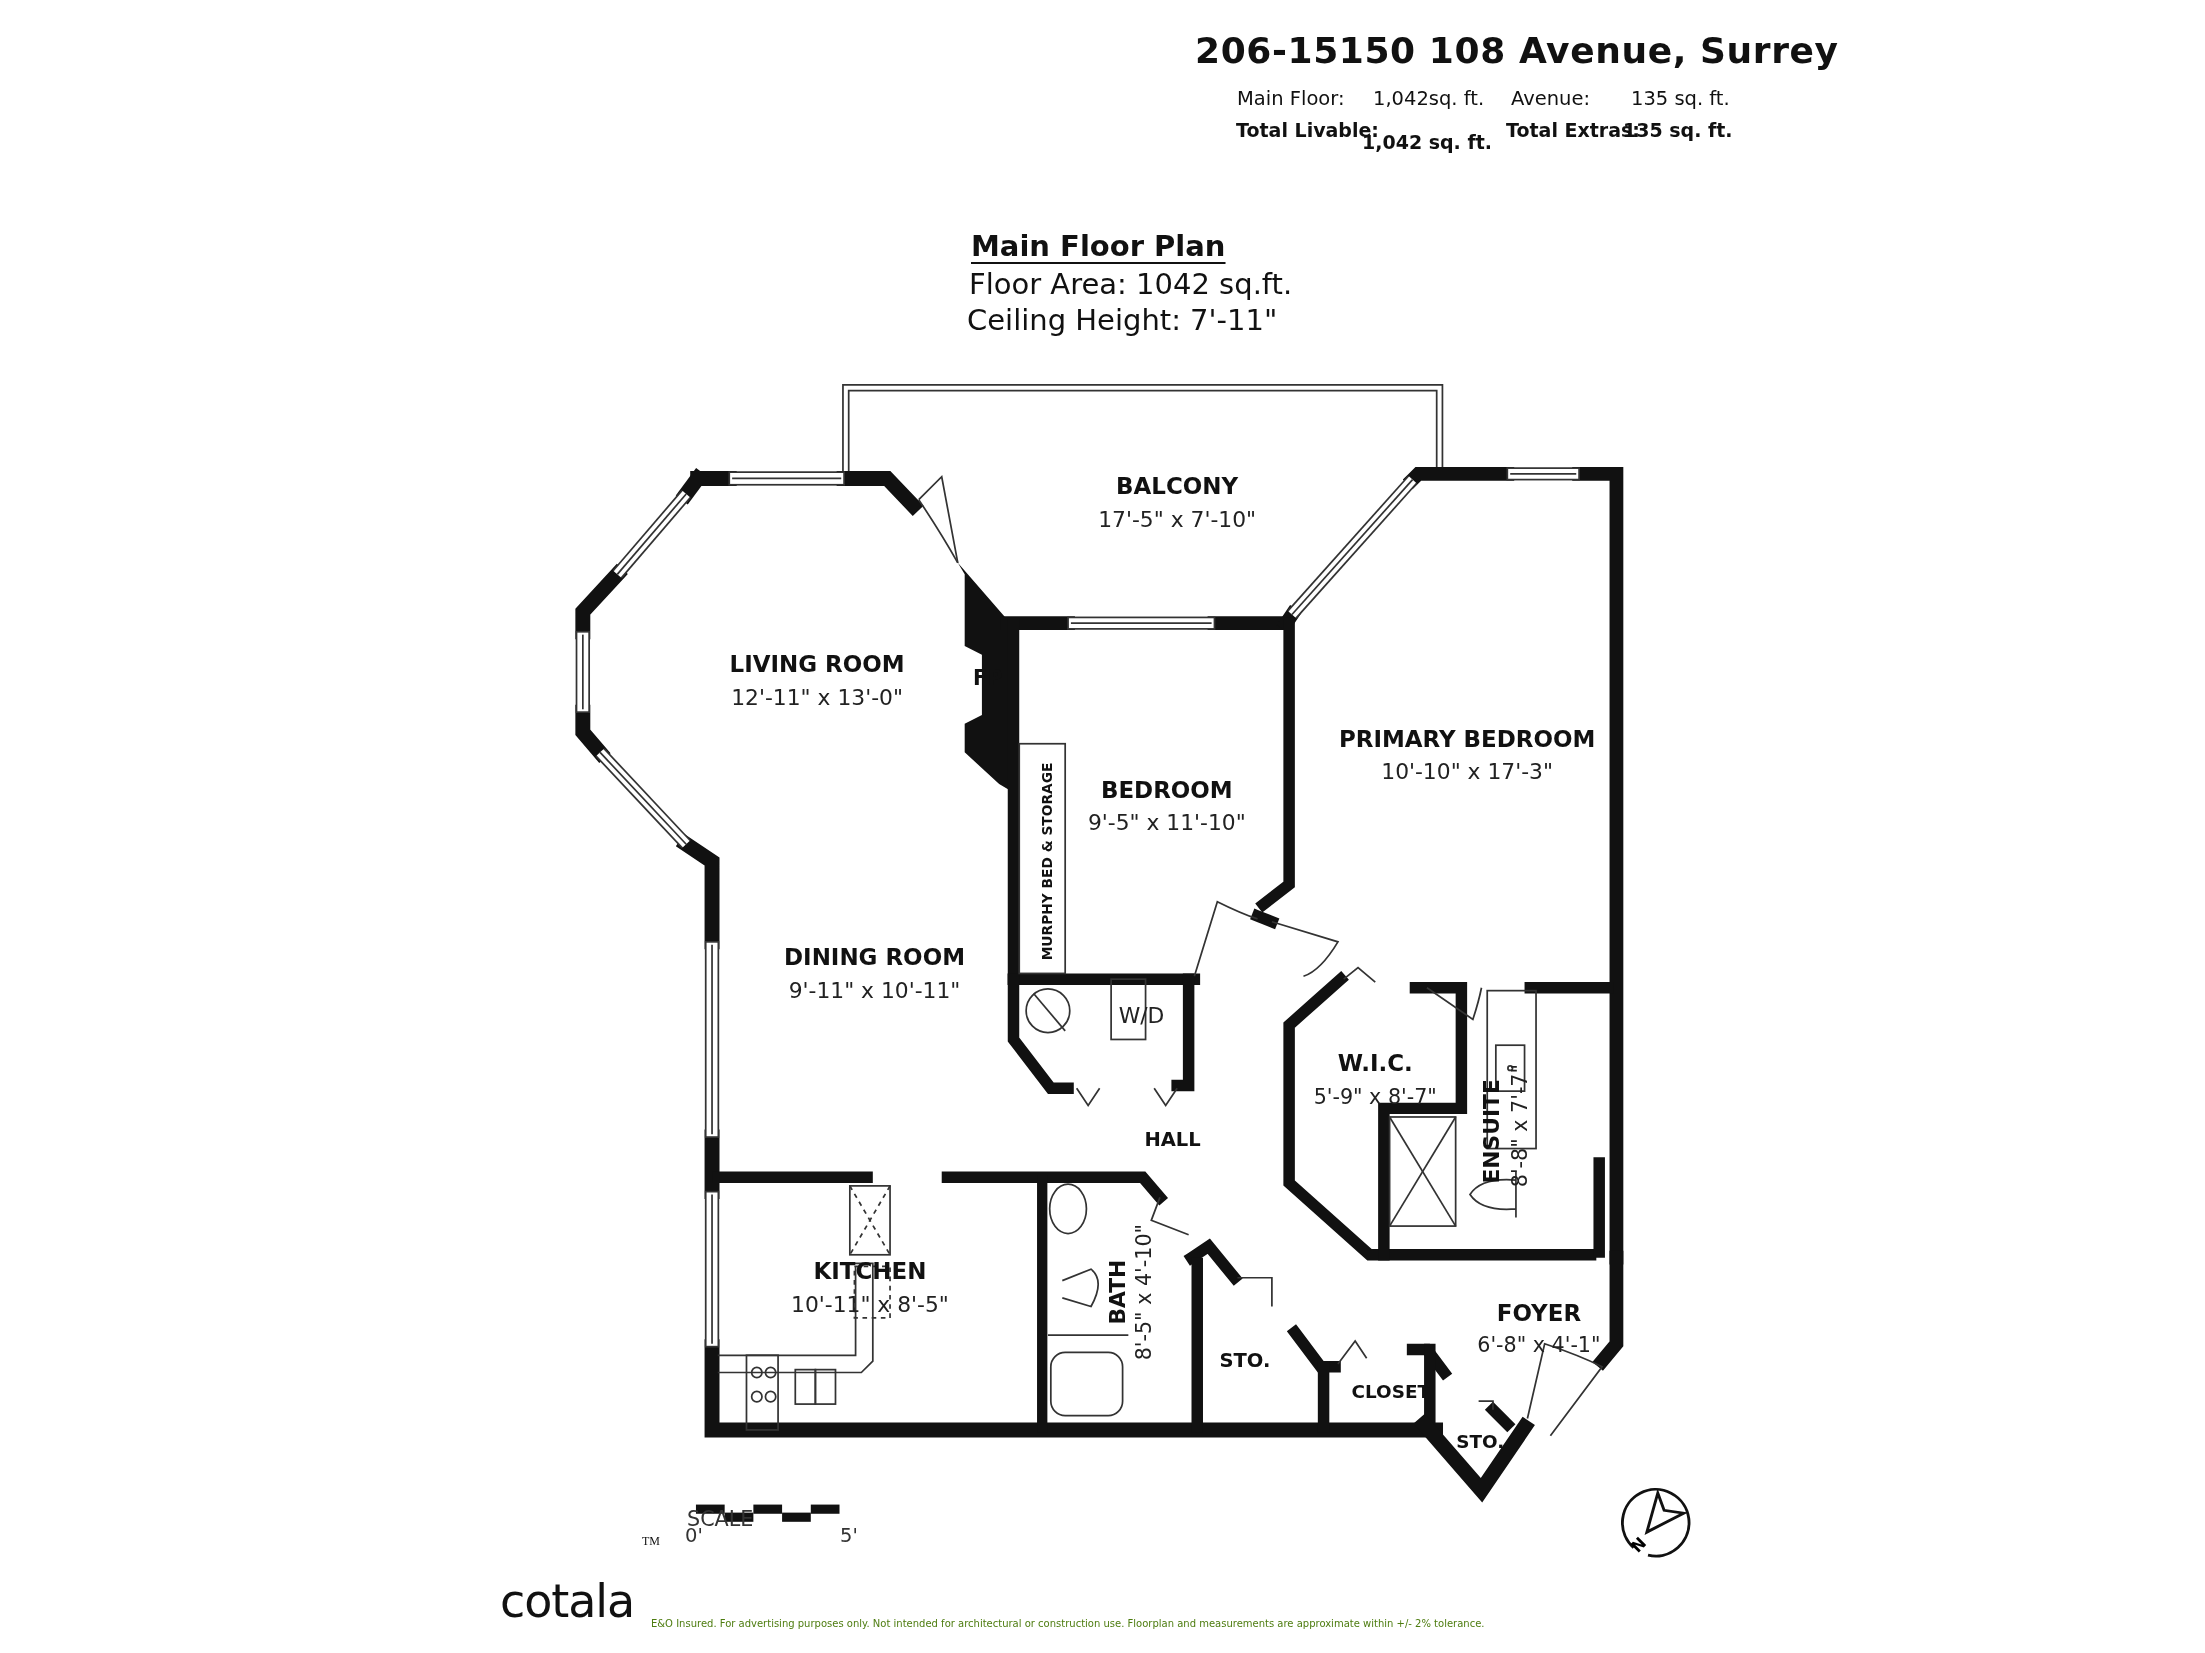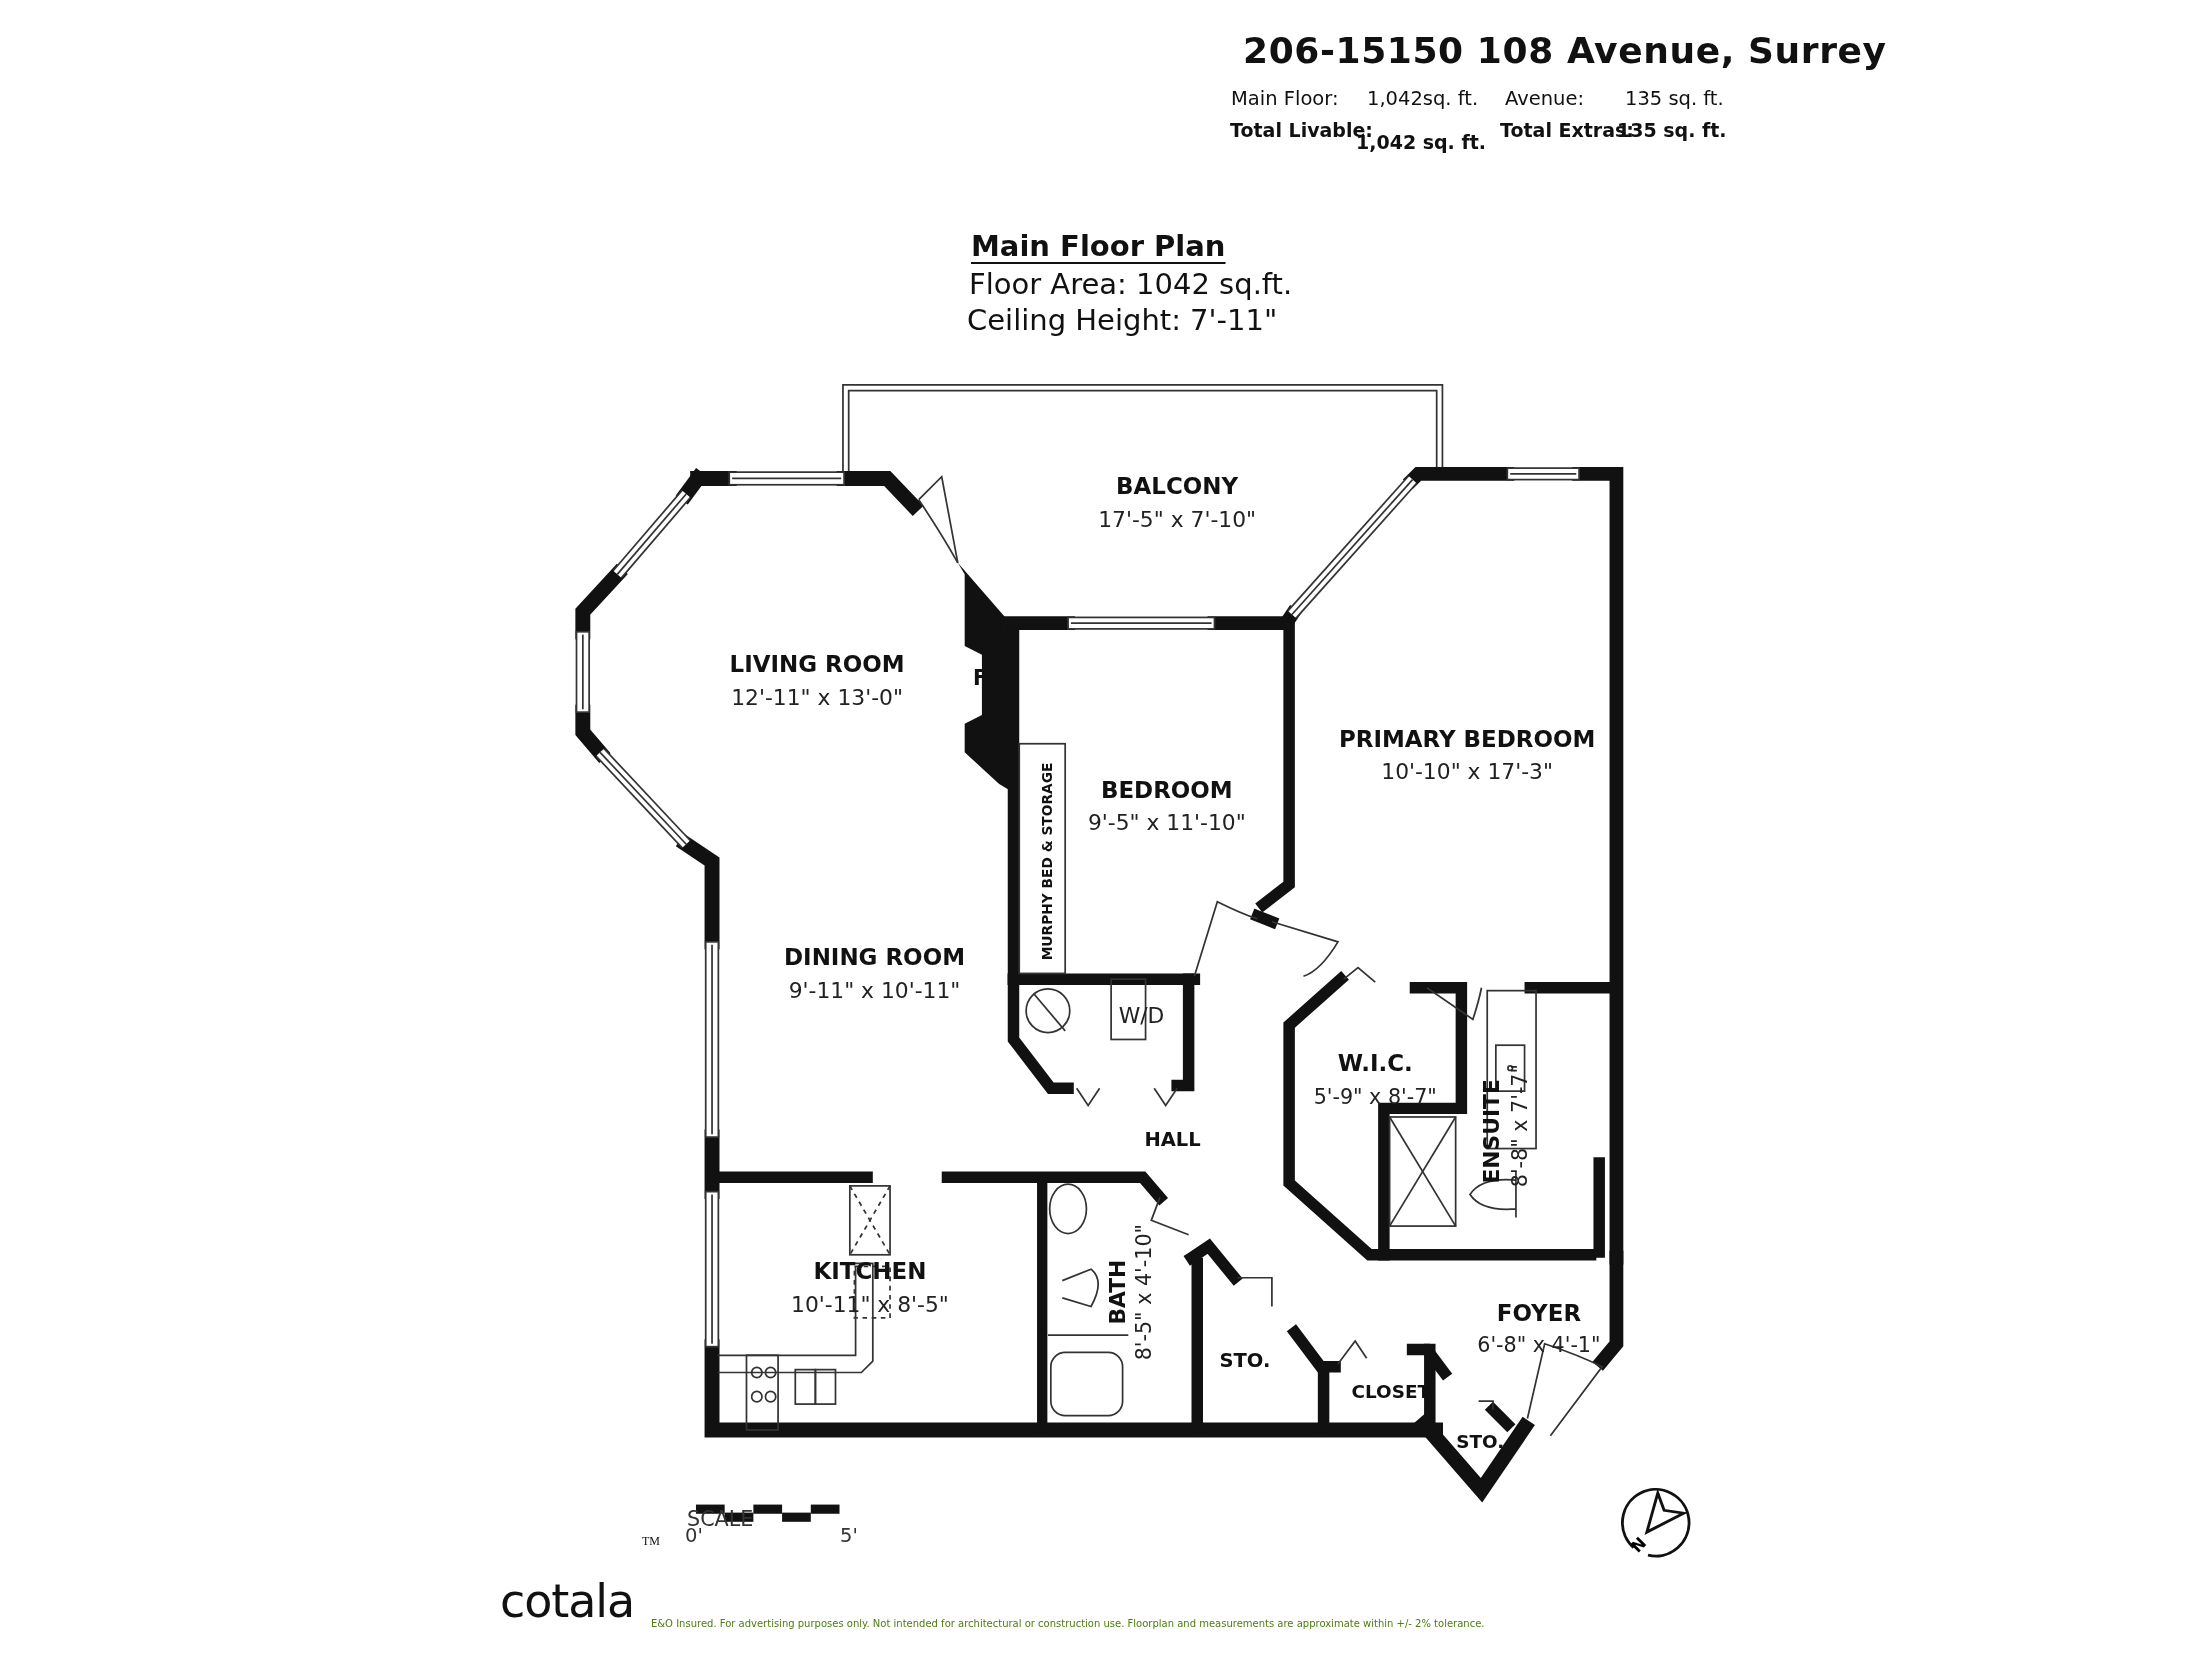--- a/index.html
+++ b/index.html
@@ -1,20 +1,20 @@
 <!DOCTYPE html>
 <html style="font-size:9.2px"><head>
 <meta charset="utf-8">
 <style>
   html, body { margin: 0; padding: 0; background: #ffffff; }
   body { width: 2205px; height: 1654px; position: relative; overflow: hidden;
          font-family: "DejaVu Sans", sans-serif; color: #111; }
   .abs { position: absolute; }
-  #header-title { left: 1195px; top: 30px; font-size: 36px; font-weight: bold; letter-spacing: 0.6px; white-space: nowrap; margin-left: 48px; }
-  .sumrow { font-size: 19.5px; white-space: nowrap; }
+  #header-title { left: 1195px; top: 30px; font-size: 36px; font-weight: bold; letter-spacing: 0.6px; white-space: nowrap; }
+  .sumrow { font-size: 19.5px; white-space: nowrap; margin-left: 6px; }
   .sumrow.bold { font-weight: bold; font-size: 19px; }
   #plan-title { left: 971px; top: 229px; font-size: 29px; font-weight: bold; text-decoration: underline; text-underline-offset: 5.7px; white-space: nowrap; }
   #plan-area { left: 969px; top: 267px; font-size: 29px; white-space: nowrap; }
   #plan-ceiling { left: 967px; top: 303px; font-size: 29px; white-space: nowrap; }
   svg#floorplan { position: absolute; left: 0; top: 0; }
   .room-name { font-family: "DejaVu Sans", sans-serif; font-weight: bold; fill: #111; }
   .room-dim { font-family: "DejaVu Sans", sans-serif; fill: #222; }
   .wall { fill: #111; stroke: none; }
   .wallline { stroke: #111; fill: none; stroke-linecap: square; stroke-linejoin: miter; }
   .thin { stroke: #333; fill: none; stroke-width: 3; }

